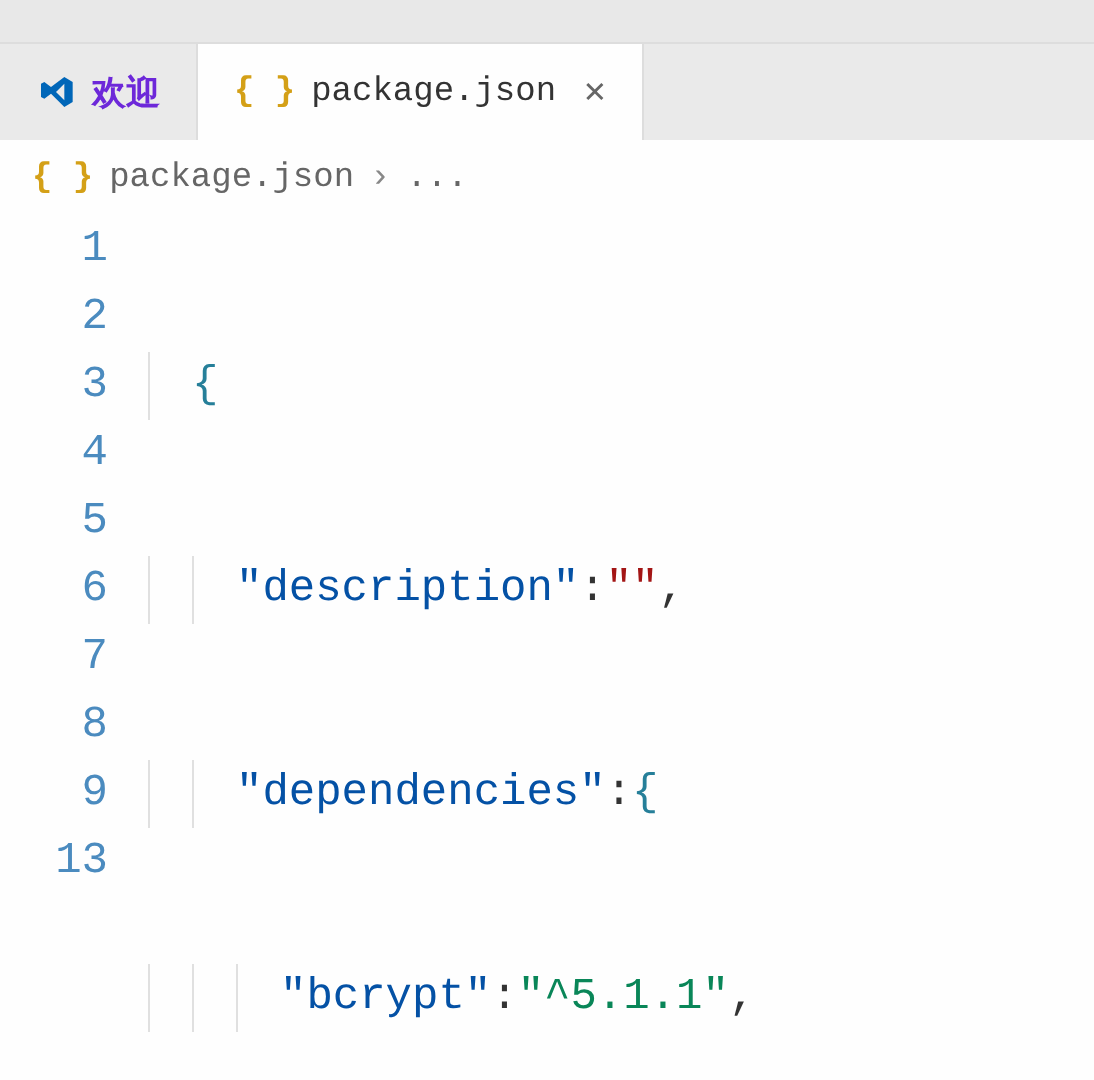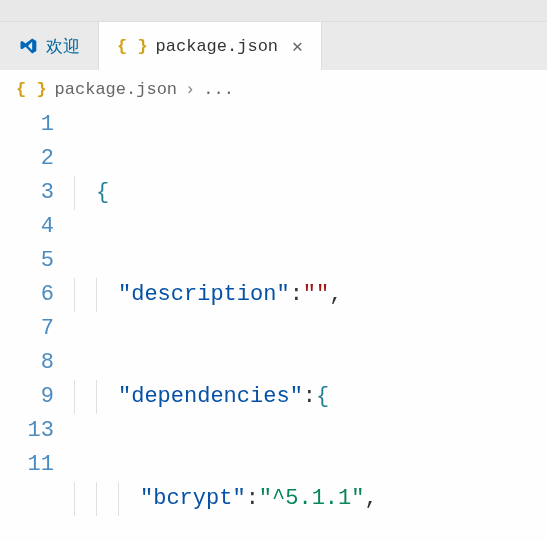--- a/index.html
+++ b/index.html
@@ -26,21 +26,22 @@
       display: flex;
       align-items: center;
       padding: 0 18px;
       gap: 8px;
       font-size: 17px;
       cursor: pointer;
       border-right: 1px solid #ddd;
     }
     .tab.inactive {
       background: #eaeaea;
-      color: #0369a1;
+      color: #6d28d9;
+      font-weight: bold;
     }
     .tab.active {
       background: #fefefe;
       color: #333;
     }
     .tab-close {
       font-size: 18px;
       color: #666;
       margin-left: 6px;
       cursor: pointer;
@@ -136,21 +137,20 @@
     <div class="lnum">1</div>
     <div class="lnum">2</div>
     <div class="lnum">3</div>
     <div class="lnum">4</div>
     <div class="lnum">5</div>
     <div class="lnum">6</div>
     <div class="lnum">7</div>
     <div class="lnum">8</div>
     <div class="lnum">9</div>
     <div class="lnum">13</div>
-    <div class="lnum">11</div>
   </div>
   <div class="code">
     <div class="line"><span class="indent"></span><span class="brace">{</span></div>
     <div class="line"><span class="indent"></span><span class="indent"></span><span class="key">"description"</span><span class="colon">:</span> <span class="str">""</span><span class="comma">,</span></div>
     <div class="line"><span class="indent"></span><span class="indent"></span><span class="key">"dependencies"</span><span class="colon">:</span> <span class="brace">{</span></div>
     <div class="line"><span class="indent"></span><span class="indent"></span><span class="indent"></span><span class="key">"bcrypt"</span><span class="colon">:</span> <span class="val">"^5.1.1"</span><span class="comma">,</span></div>
     
     
     
     

